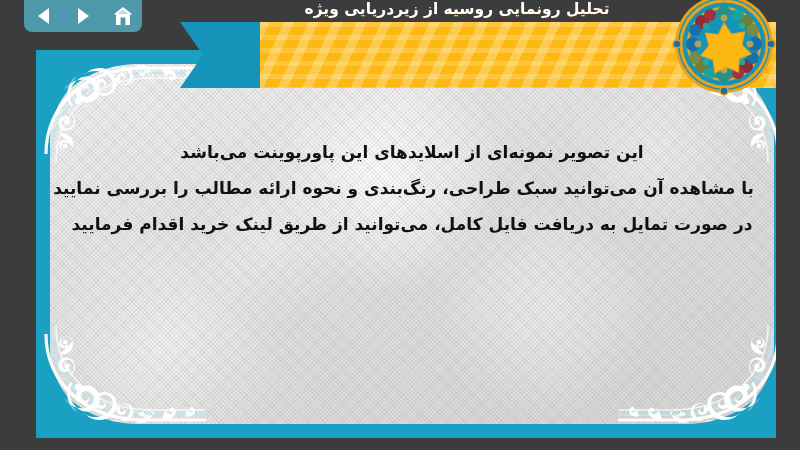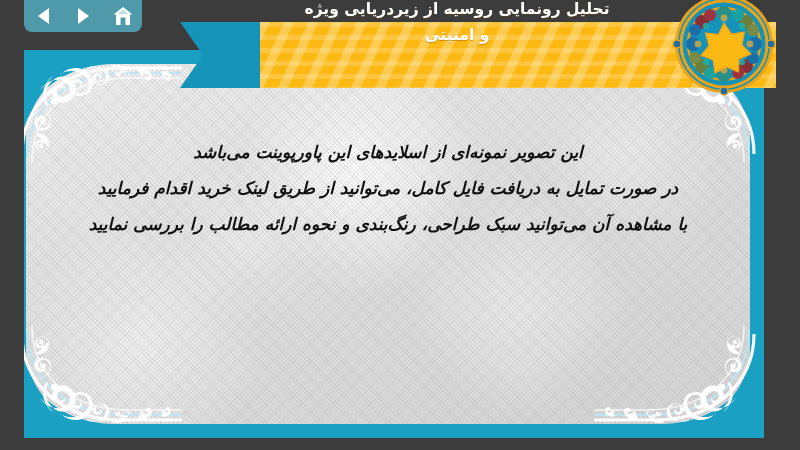--- a/index.html
+++ b/index.html
@@ -51,22 +51,22 @@
   }
   .title-line{display:block;white-space:nowrap;}
 
   
   .medallion{
     position:absolute;left:calc(80px + 530px - 118px);top:-8px;width:104px;height:104px;z-index:36;
   }
 
   
   .frame{
-    position:absolute;left:12px;top:50px;width:752px;height:388px;
-    background:#1aa0c2;z-index:10;overflow:hidden;font-style:italic;
+    position:absolute;left:36px;top:50px;width:752px;height:388px;
+    background:#1aa0c2;z-index:10;overflow:hidden;
   }
   .frame-inner{
     position:absolute;left:14px;top:14px;right:14px;bottom:14px;
     background:
       radial-gradient(circle at 46% 30%, rgba(255,255,255,.95) 0%, rgba(255,255,255,0) 26%),
       radial-gradient(circle at 16% 78%, rgba(255,255,255,.55) 0%, rgba(255,255,255,0) 18%),
       radial-gradient(circle at 68% 68%, rgba(255,255,255,.45) 0%, rgba(255,255,255,0) 20%),
       radial-gradient(circle at 84% 24%, rgba(255,255,255,.40) 0%, rgba(255,255,255,0) 14%),
       radial-gradient(circle at 30% 50%, rgba(255,255,255,.35) 0%, rgba(255,255,255,0) 15%),
       linear-gradient(160deg,#f2f2f2 0%,#e2e2e2 45%,#d6d6d6 100%);
@@ -200,31 +200,30 @@
           <circle cx="27" cy="68" r="2.6"></circle>
             <circle cx="25" cy="92" r="2.2"></circle>
           <path d="M122 16 c6-3 13 0 14 6 c0 3-3 5-5 4 c-2-1-2-4 0-4 c2 0 2 1 2 2 c1-1 0-4-3-4 c-3 0-5 3-3 6 z"></path>
           <path d="M145 18 c5-2 10 1 10 5 c0 3-2 4-4 4 c-2-1-2-3 0-4 c1 0 2 1 1 2 c1-1 1-3-1-3 c-3 0-4 2-3 4 z"></path>
         </g>
       </svg>
     </div>
 
     <div class="body-copy">
       <span class="body-line">این تصویر نمونه‌ای از اسلایدهای این پاورپوینت می‌باشد</span>
+      <span class="body-line">با مشاهده آن می‌توانید سبک طراحی، رنگ‌بندی و نحوه ارائه مطالب را بررسی نمایید</span>
       <span class="body-line">در صورت تمایل به دریافت فایل کامل، می‌توانید از طریق لینک خرید اقدام فرمایید</span>
-      <span class="body-line">با مشاهده آن می‌توانید سبک طراحی، رنگ‌بندی و نحوه ارائه مطالب را بررسی نمایید</span>
     </div>
   </div>
 
   <div class="banner-wrap">
     <div class="ribbon-tail"></div>
     <div class="banner"></div>
     <div class="title-text">
       <span class="title-line">تحلیل رونمایی روسیه از زیردریایی ویژه</span>
-      <span class="title-line">و امنیتی</span>
     </div>
 
     <div class="medallion">
       <svg viewBox="0 0 104 104" width="104" height="104">
         <circle cx="52" cy="52" r="49" fill="#e8a21c"></circle>
         <circle cx="52" cy="52" r="46" fill="#1593b8"></circle>
         <circle cx="52" cy="52" r="43" fill="none" stroke="#e8a21c" stroke-width="3"></circle>
         <circle cx="52" cy="52" r="39" fill="#1593b8"></circle>
         <circle cx="52" cy="52" r="36" fill="none" stroke="#e8a21c" stroke-width="2.5"></circle>
         <g>

